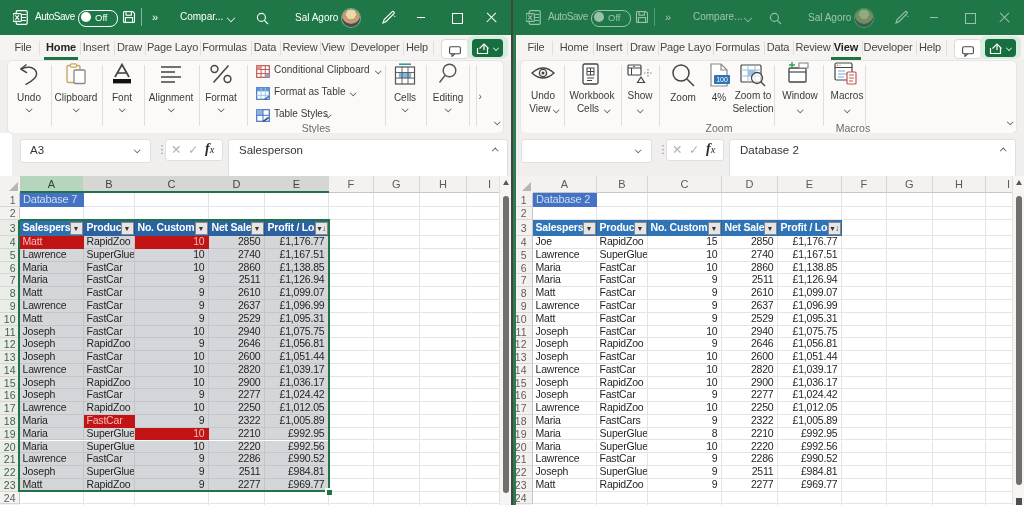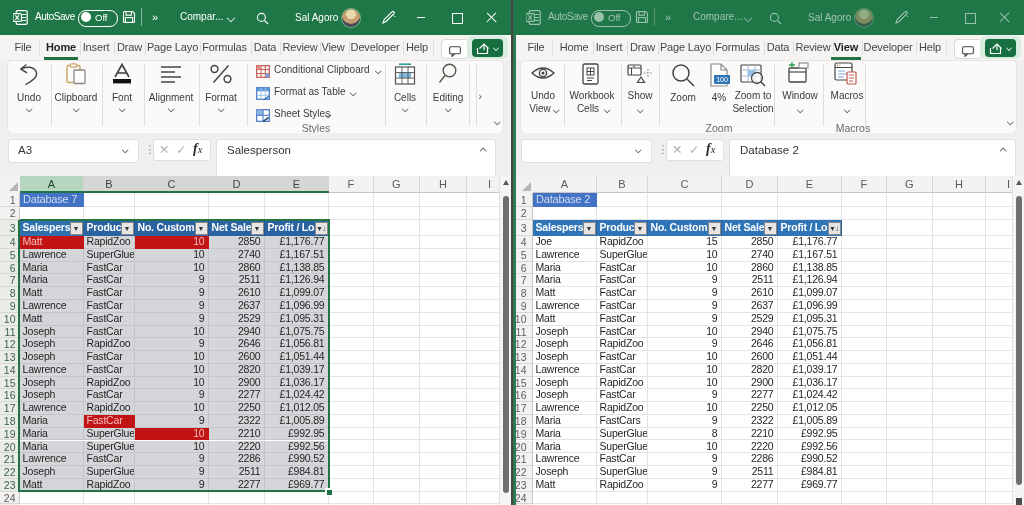--- a/index.html
+++ b/index.html
@@ -141,21 +141,21 @@
             <path d="M13 9 l-5 4" stroke="#2e75b6" stroke-width="1.6"></path>
           </svg></div>
 <div class="t" style="left:267px;top:26px;font-size:10px;color:#3b3a39;white-space:nowrap">Format as Table</div>
 <div style="position:absolute;left:343px;top:29.5px;width:5.4px;height:5.4px;border-right:1.2px solid #5a5856;border-bottom:1.2px solid #5a5856;transform:rotate(45deg) scale(.8)"></div>
 <div style="position:absolute;left:249px;top:48px"><svg style="" width="14" height="13" viewBox="0 0 14 13">
             <rect x="0.7" y="0.7" width="12.6" height="11.6" fill="#fff" stroke="#4472c4" stroke-width="1.2"></rect>
             <rect x="0.7" y="0.7" width="6.2" height="5.6" fill="#8bb5e0"></rect>
             <path d="M0.7 6.3h12.6M7 0.7v11.6" stroke="#4472c4" stroke-width="1"></path>
             <path d="M12.5 8.5 l-5.5 4.2" stroke="#30557f" stroke-width="1.6"></path>
           </svg></div>
-<div class="t" style="left:267px;top:48px;font-size:10px;color:#3b3a39;white-space:nowrap">Sheet Styles</div>
+<div class="t" style="left:267px;top:48px;font-size:10px;color:#3b3a39;white-space:nowrap">Table Styles</div>
 <div style="position:absolute;left:318px;top:51.5px;width:5.4px;height:5.4px;border-right:1.2px solid #5a5856;border-bottom:1.2px solid #5a5856;transform:rotate(45deg) scale(.8)"></div>
 <div class="t" style="left:309px;top:62px;transform:translateX(-50%);font-size:10.5px;color:#6a6865">Styles</div>
 <div style="position:absolute;left:377.5px;top:5px;width:1px;height:61px;background:#e0deda"></div>
 <div style="position:absolute;left:398px;top:3px;transform:translateX(-50%)"><svg style="" width="22" height="22" viewBox="0 0 22 22">
             <path d="M5 1.2 h12" stroke="#2e9e9e" stroke-width="1.6"></path>
             <rect x="1.5" y="4" width="19" height="17" fill="#fff" stroke="#55534f" stroke-width="1.2"></rect>
             <rect x="4.8" y="9.5" width="12.4" height="5.6" fill="#7fb9e0"></rect>
             <path d="M1.5 9.5h19M1.5 15.1h19M8 4v17M14 4v17" stroke="#55534f" stroke-width="0.9"></path>
           </svg></div>
 <div class="t" style="left:398px;top:31.5px;transform:translateX(-50%);font-size:10px;color:#3b3a39;white-space:nowrap">Cells</div>
@@ -166,21 +166,21 @@
             <path d="M7 12.5 L1.5 19.5" stroke="#55534f" stroke-width="1.4"></path>
           </svg></div>
 <div class="t" style="left:441px;top:31.5px;transform:translateX(-50%);font-size:10px;color:#3b3a39;white-space:nowrap">Editing</div>
 <div style="position:absolute;left:438.3px;top:46px;width:5.4px;height:5.4px;border-right:1.2px solid #5a5856;border-bottom:1.2px solid #5a5856;transform:rotate(45deg) scale(.8)"></div>
 <div style="position:absolute;left:462px;top:5px;width:1px;height:61px;background:#e0deda"></div>
 <div style="position:absolute;left:469px;top:5px;width:1px;height:61px;background:#e0deda"></div>
 <div class="t" style="left:471.5px;top:31px;font-size:10px;color:#5a5856">›</div>
 <div style="position:absolute;left:487px;top:59px;width:5.4px;height:5.4px;border-right:1.2px solid #5a5856;border-bottom:1.2px solid #5a5856;transform:rotate(45deg) scale(.8)"></div>
 </div>
 </div>
-<div style="position:absolute;left:0;top:133px;width:100%;height:43px;background:#f1efee">
+<div style="position:absolute;left:12px;top:133px;width:100%;height:43px;background:#f1efee">
 <div style="position:absolute;left:8px;top:6px;width:129px;height:22px;background:#fff;border:1px solid #e1dfdd;border-radius:3px">
         <div class="t" style="left:9px;top:4px;font-size:11.5px;color:#333">A3</div>
         <div style="position:absolute;right:10px;top:7px;width:5.4px;height:5.4px;border-right:1.2px solid #5a5856;border-bottom:1.2px solid #5a5856;transform:rotate(45deg) scale(.8)"></div>
       </div>
 <div class="t" style="left:144.5px;top:10px;font-size:11px;color:#8a8886">⋮</div>
 <div style="position:absolute;left:152.5px;top:6px;width:56px;height:20px;background:#fff;border:1px solid #e1dfdd;border-radius:3px"></div>
 <div class="t" style="left:159px;top:9px;font-size:12.5px;color:#b4b2b0">✕</div>
 <div class="t" style="left:176px;top:9px;font-size:12.5px;color:#b4b2b0">✓</div>
 <div class="t" style="left:193px;top:7.5px;font-size:14px;color:#2b2a29;font-style:italic;font-family:'Liberation Serif',serif"><b>f</b><span style="font-size:10.5px">x</span></div>
 <div style="position:absolute;left:216px;top:6px;right:15px;height:37px;background:#fff;border:1px solid #e1dfdd;border-radius:3px">

